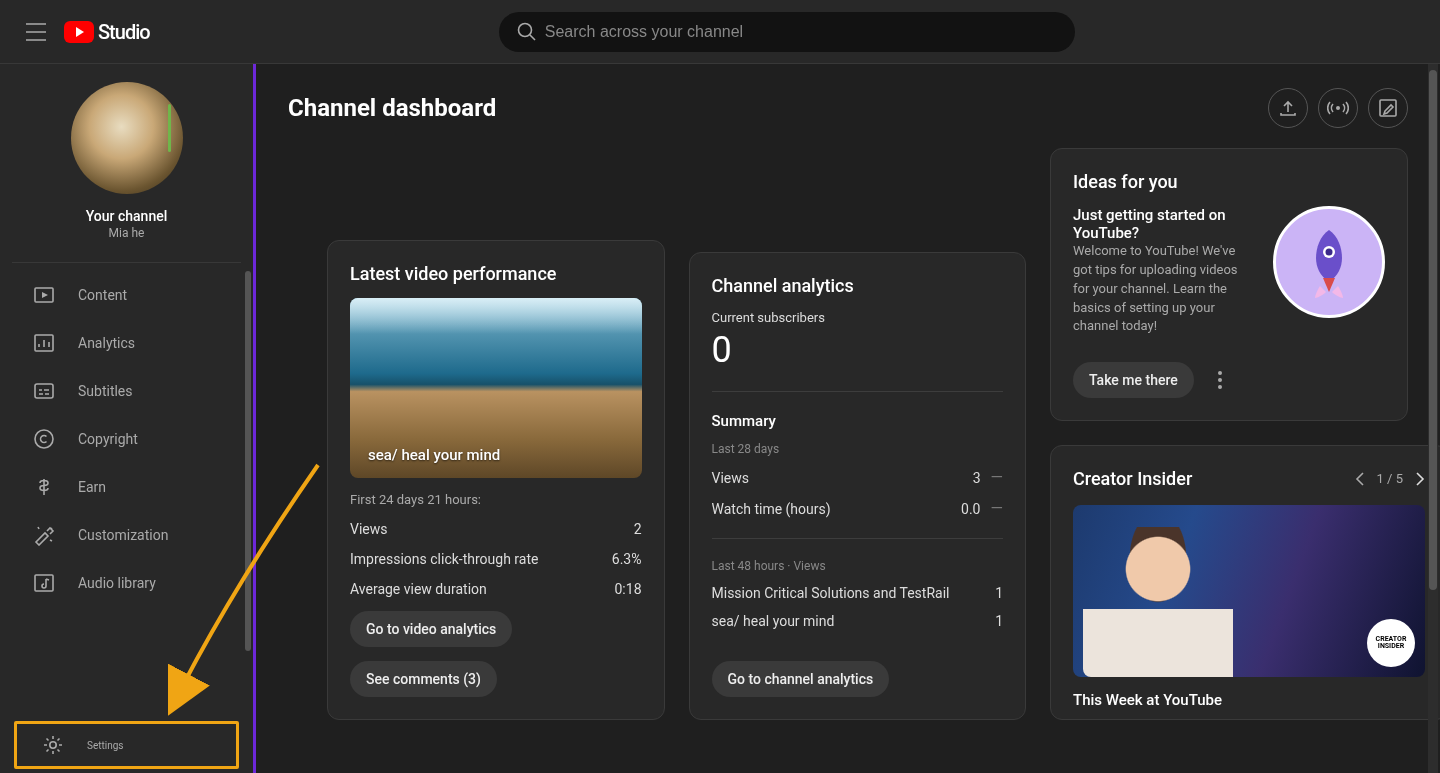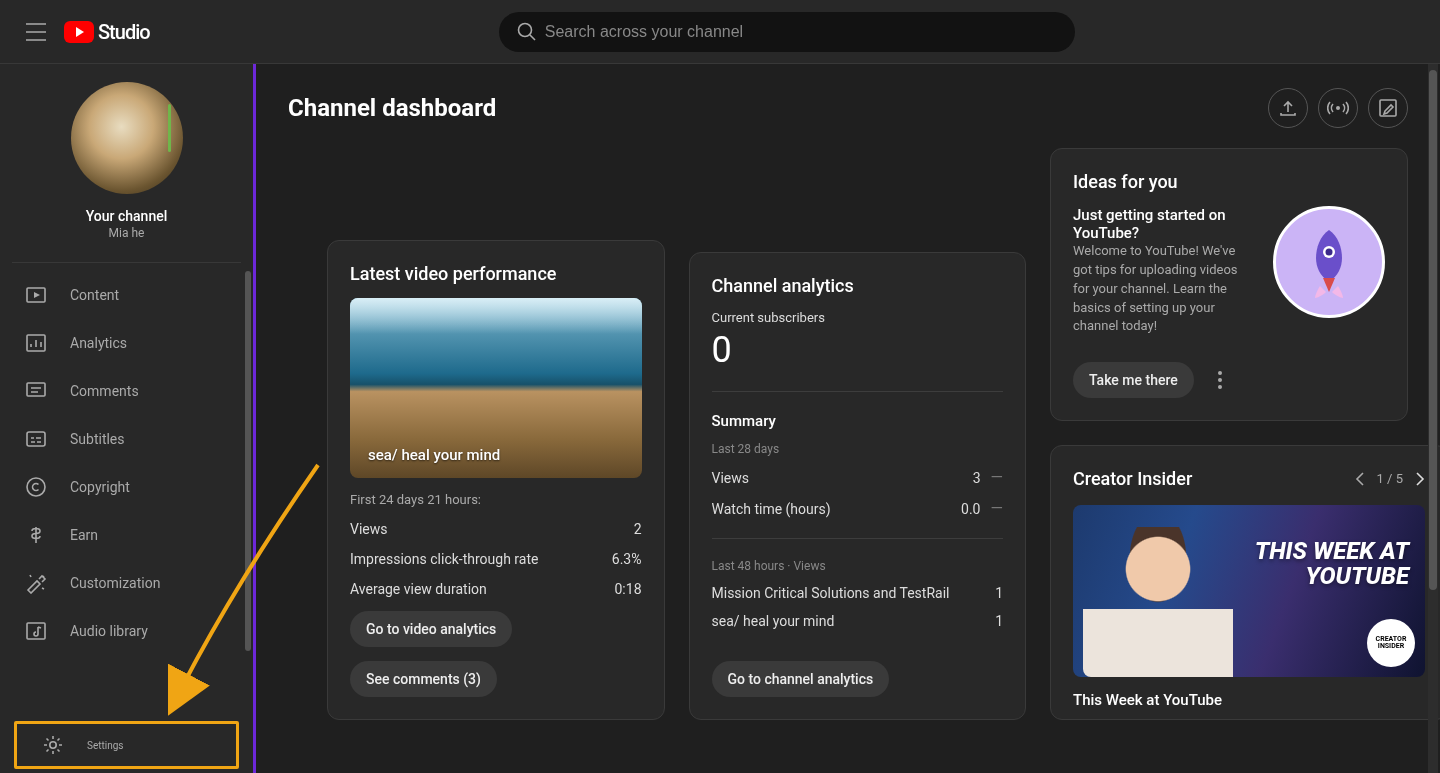--- a/index.html
+++ b/index.html
@@ -61,21 +61,21 @@
   .channel-avatar::after{
     content:""; position:absolute; right:12px; top:22px; width:3px; height:48px; background:#6fb64a; border-radius:2px;
   }
   .your-channel { font-size:14px; font-weight:500; margin-top:14px; }
   .channel-name { font-size:12px; color:#aaa; margin-top:2px; }
 
   .sidebar-divider { height:1px; background:#383838; margin:8px 12px; }
   .sidebar-nav { flex:1; overflow:hidden; position:relative; }
   .sidebar-nav::-webkit-scrollbar{width:8px;}
   .nav-item {
-    height:48px; display:flex; align-items:center; gap:22px; padding:0 24px;
+    height:48px; display:flex; align-items:center; gap:22px; padding:0 32px;
     cursor:pointer; color:#aaa; font-size:14px;
   }
   .nav-icon { width:24px; height:24px; display:flex; align-items:center; justify-content:center; }
   .sidebar-bottom { }
   .settings-row {
     height:48px; display:flex; align-items:center; gap:22px; padding:0 24px;
     cursor:pointer; color:#aaa; font-size:10px;
     border:3px solid #f0a514; margin:4px 14px 4px 14px; border-radius:2px;
   }
   .scroll-indicator{ position:absolute; right:2px; top:0; width:6px; height:380px; background:#555; border-radius:3px; }
@@ -225,29 +225,20 @@
         <span>Content</span>
       </div>
       <div class="nav-item">
         <span class="nav-icon">
             <svg width="22" height="22" class="ico">
               <rect x="2" y="3" width="18" height="16" rx="1"></rect>
               <path d="M6 15v-3M11 15V8M16 15v-5"></path>
             </svg>
           </span>
         <span>Analytics</span>
-      </div>
-      <div class="nav-item">
-        <span class="nav-icon">
-            <svg width="22" height="22" class="ico">
-              <rect x="2" y="3" width="18" height="13" rx="1"></rect>
-              <path d="M6 8h10M6 12h7"></path>
-            </svg>
-          </span>
-        <span>Comments</span>
       </div>
       <div class="nav-item">
         <span class="nav-icon">
             <svg width="22" height="22" class="ico">
               <rect x="2" y="4" width="18" height="14" rx="2"></rect>
               <path d="M6 14h4M12 14h4M6 10h3M11 10h5"></path>
             </svg>
           </span>
         <span>Subtitles</span>
       </div>
@@ -427,24 +418,20 @@
               <span>1 / 5</span>
               <span class="chev active">
                 <svg width="10" height="14" class="ico" style="stroke:#ddd">
                     <path d="M2 1l6 6-6 6"></path>
                   </svg>
               </span>
             </div>
           </div>
           <div class="insider-thumb">
             <div class="insider-person"></div>
-            <div class="insider-text">
-              <div>THIS WEEK AT</div>
-              <div>YOUTUBE</div>
-            </div>
             <div class="insider-badge">CREATOR INSIDER</div>
           </div>
           <div class="insider-caption">This Week at YouTube</div>
         </div>
       </div>
     </div>
   </div>
 </div>
 
 <svg class="arrow-svg" viewBox="0 0 160 260">

